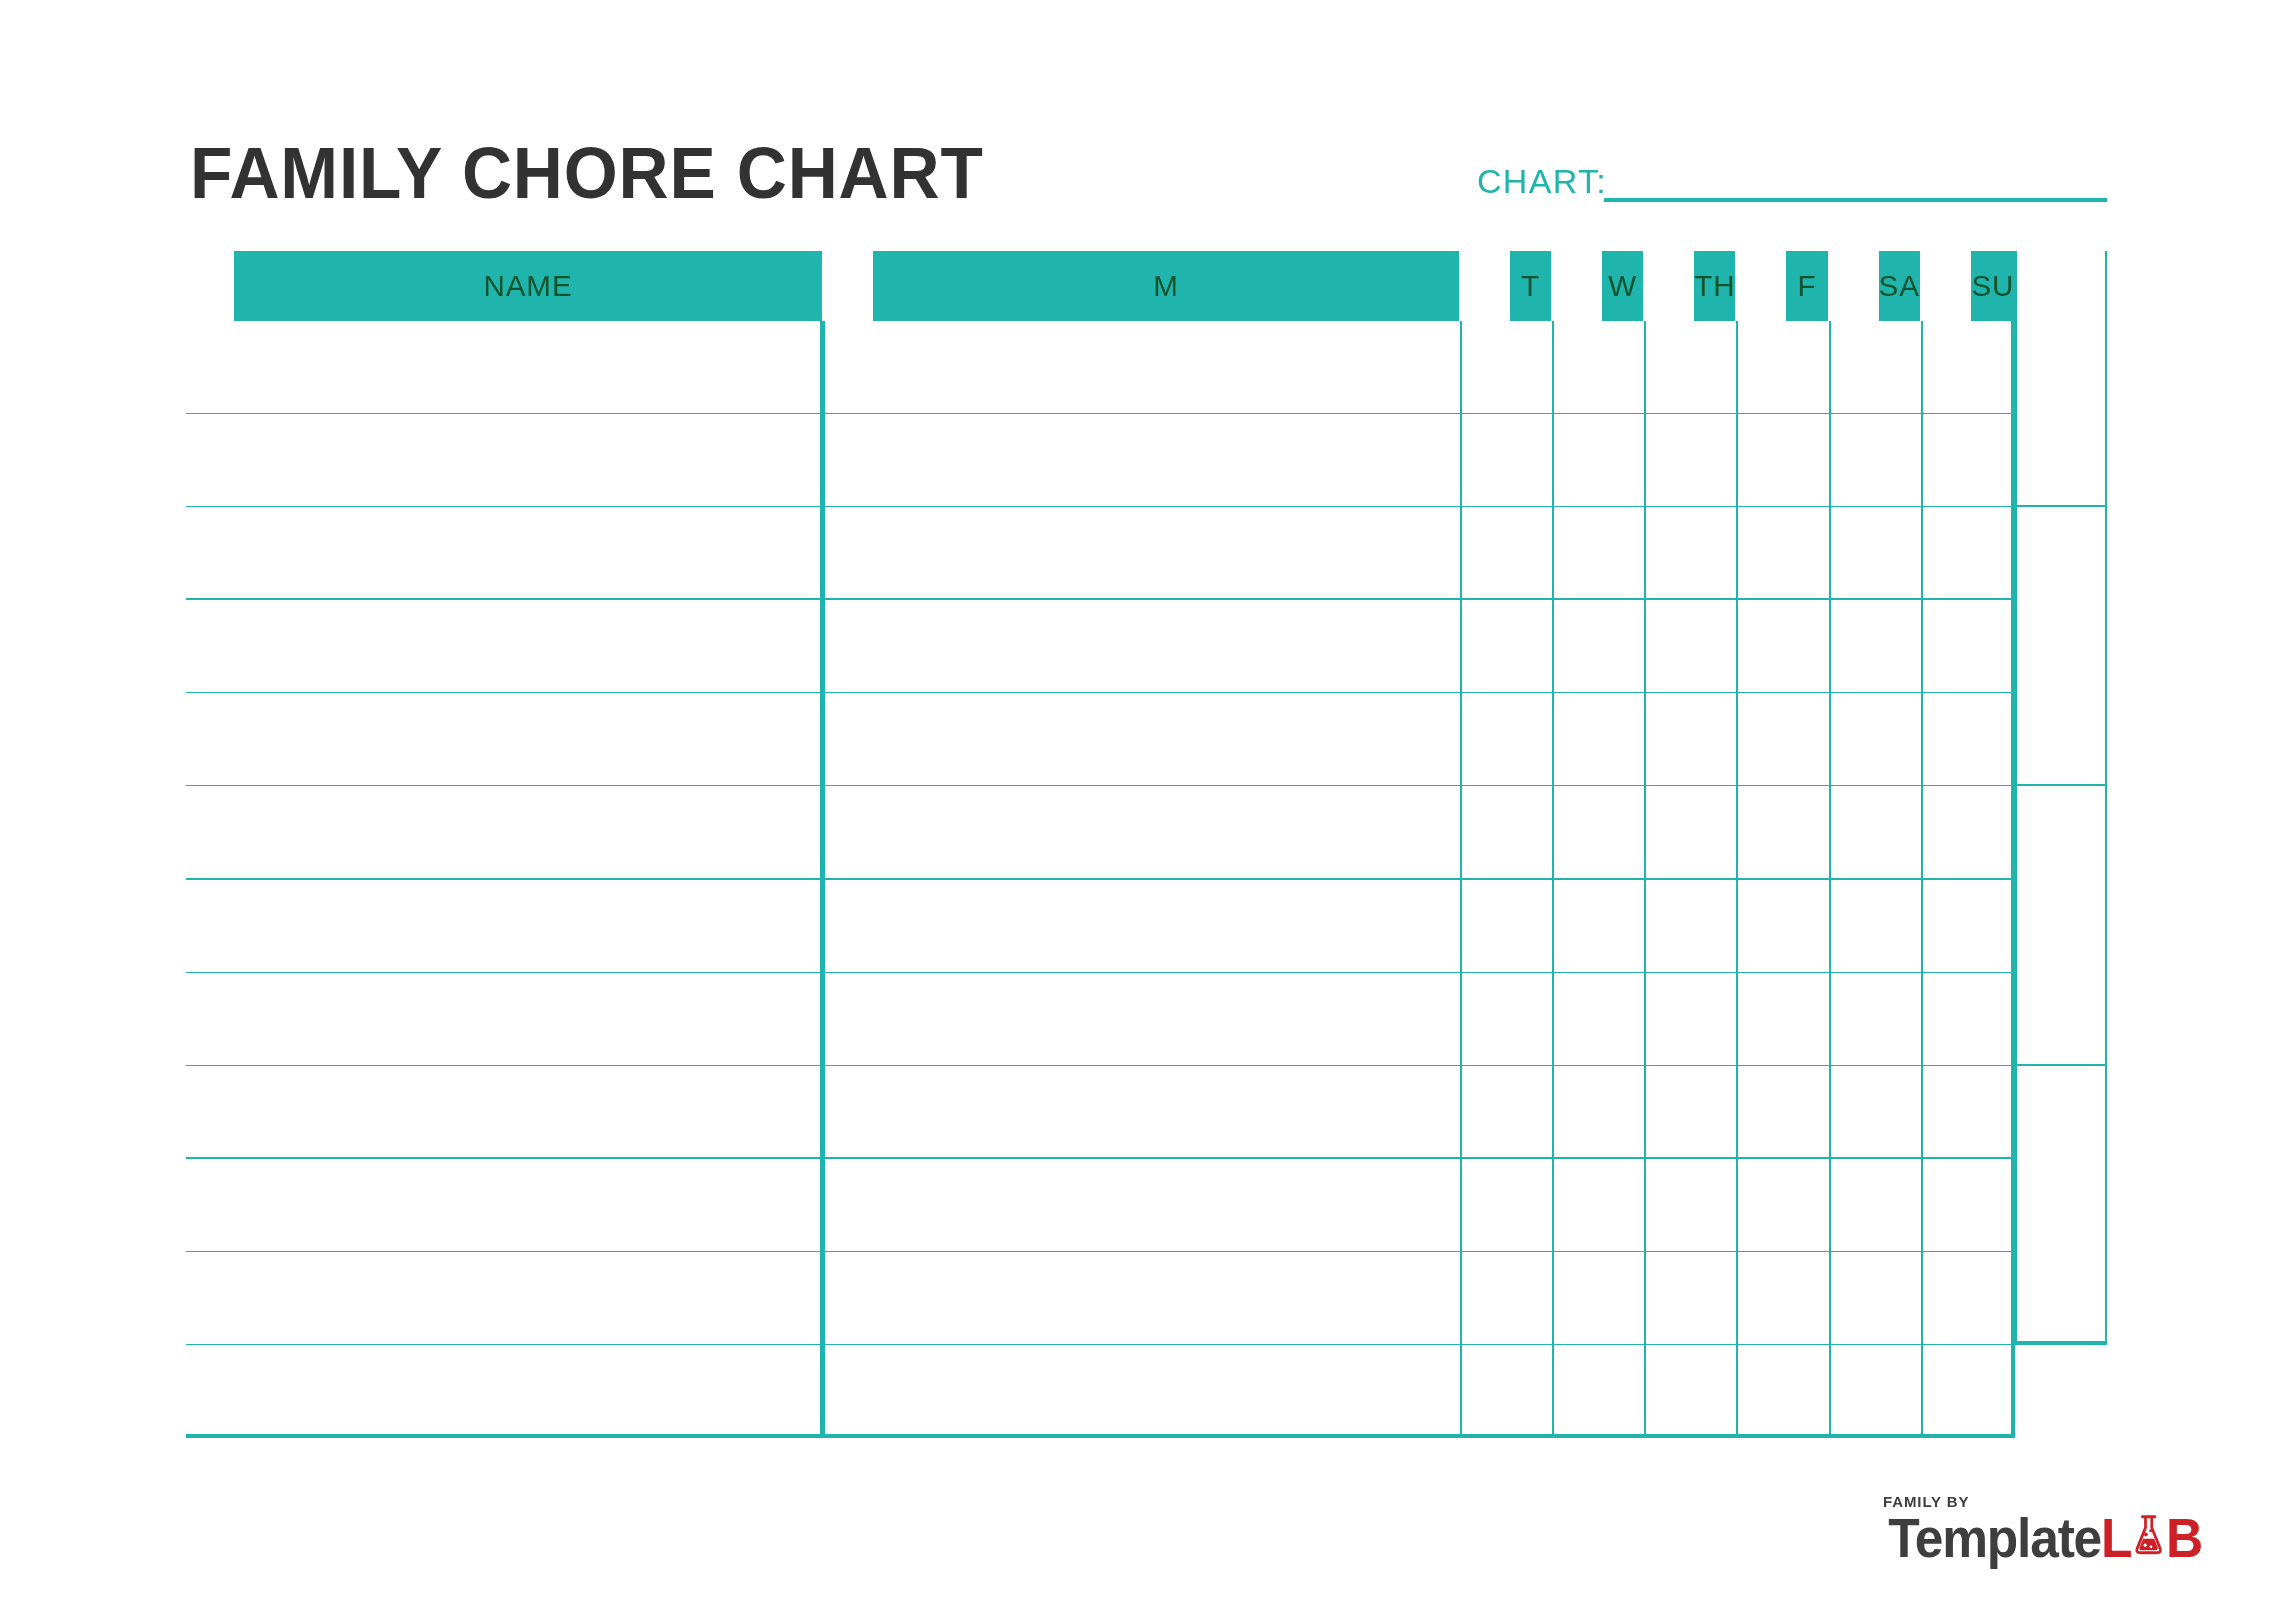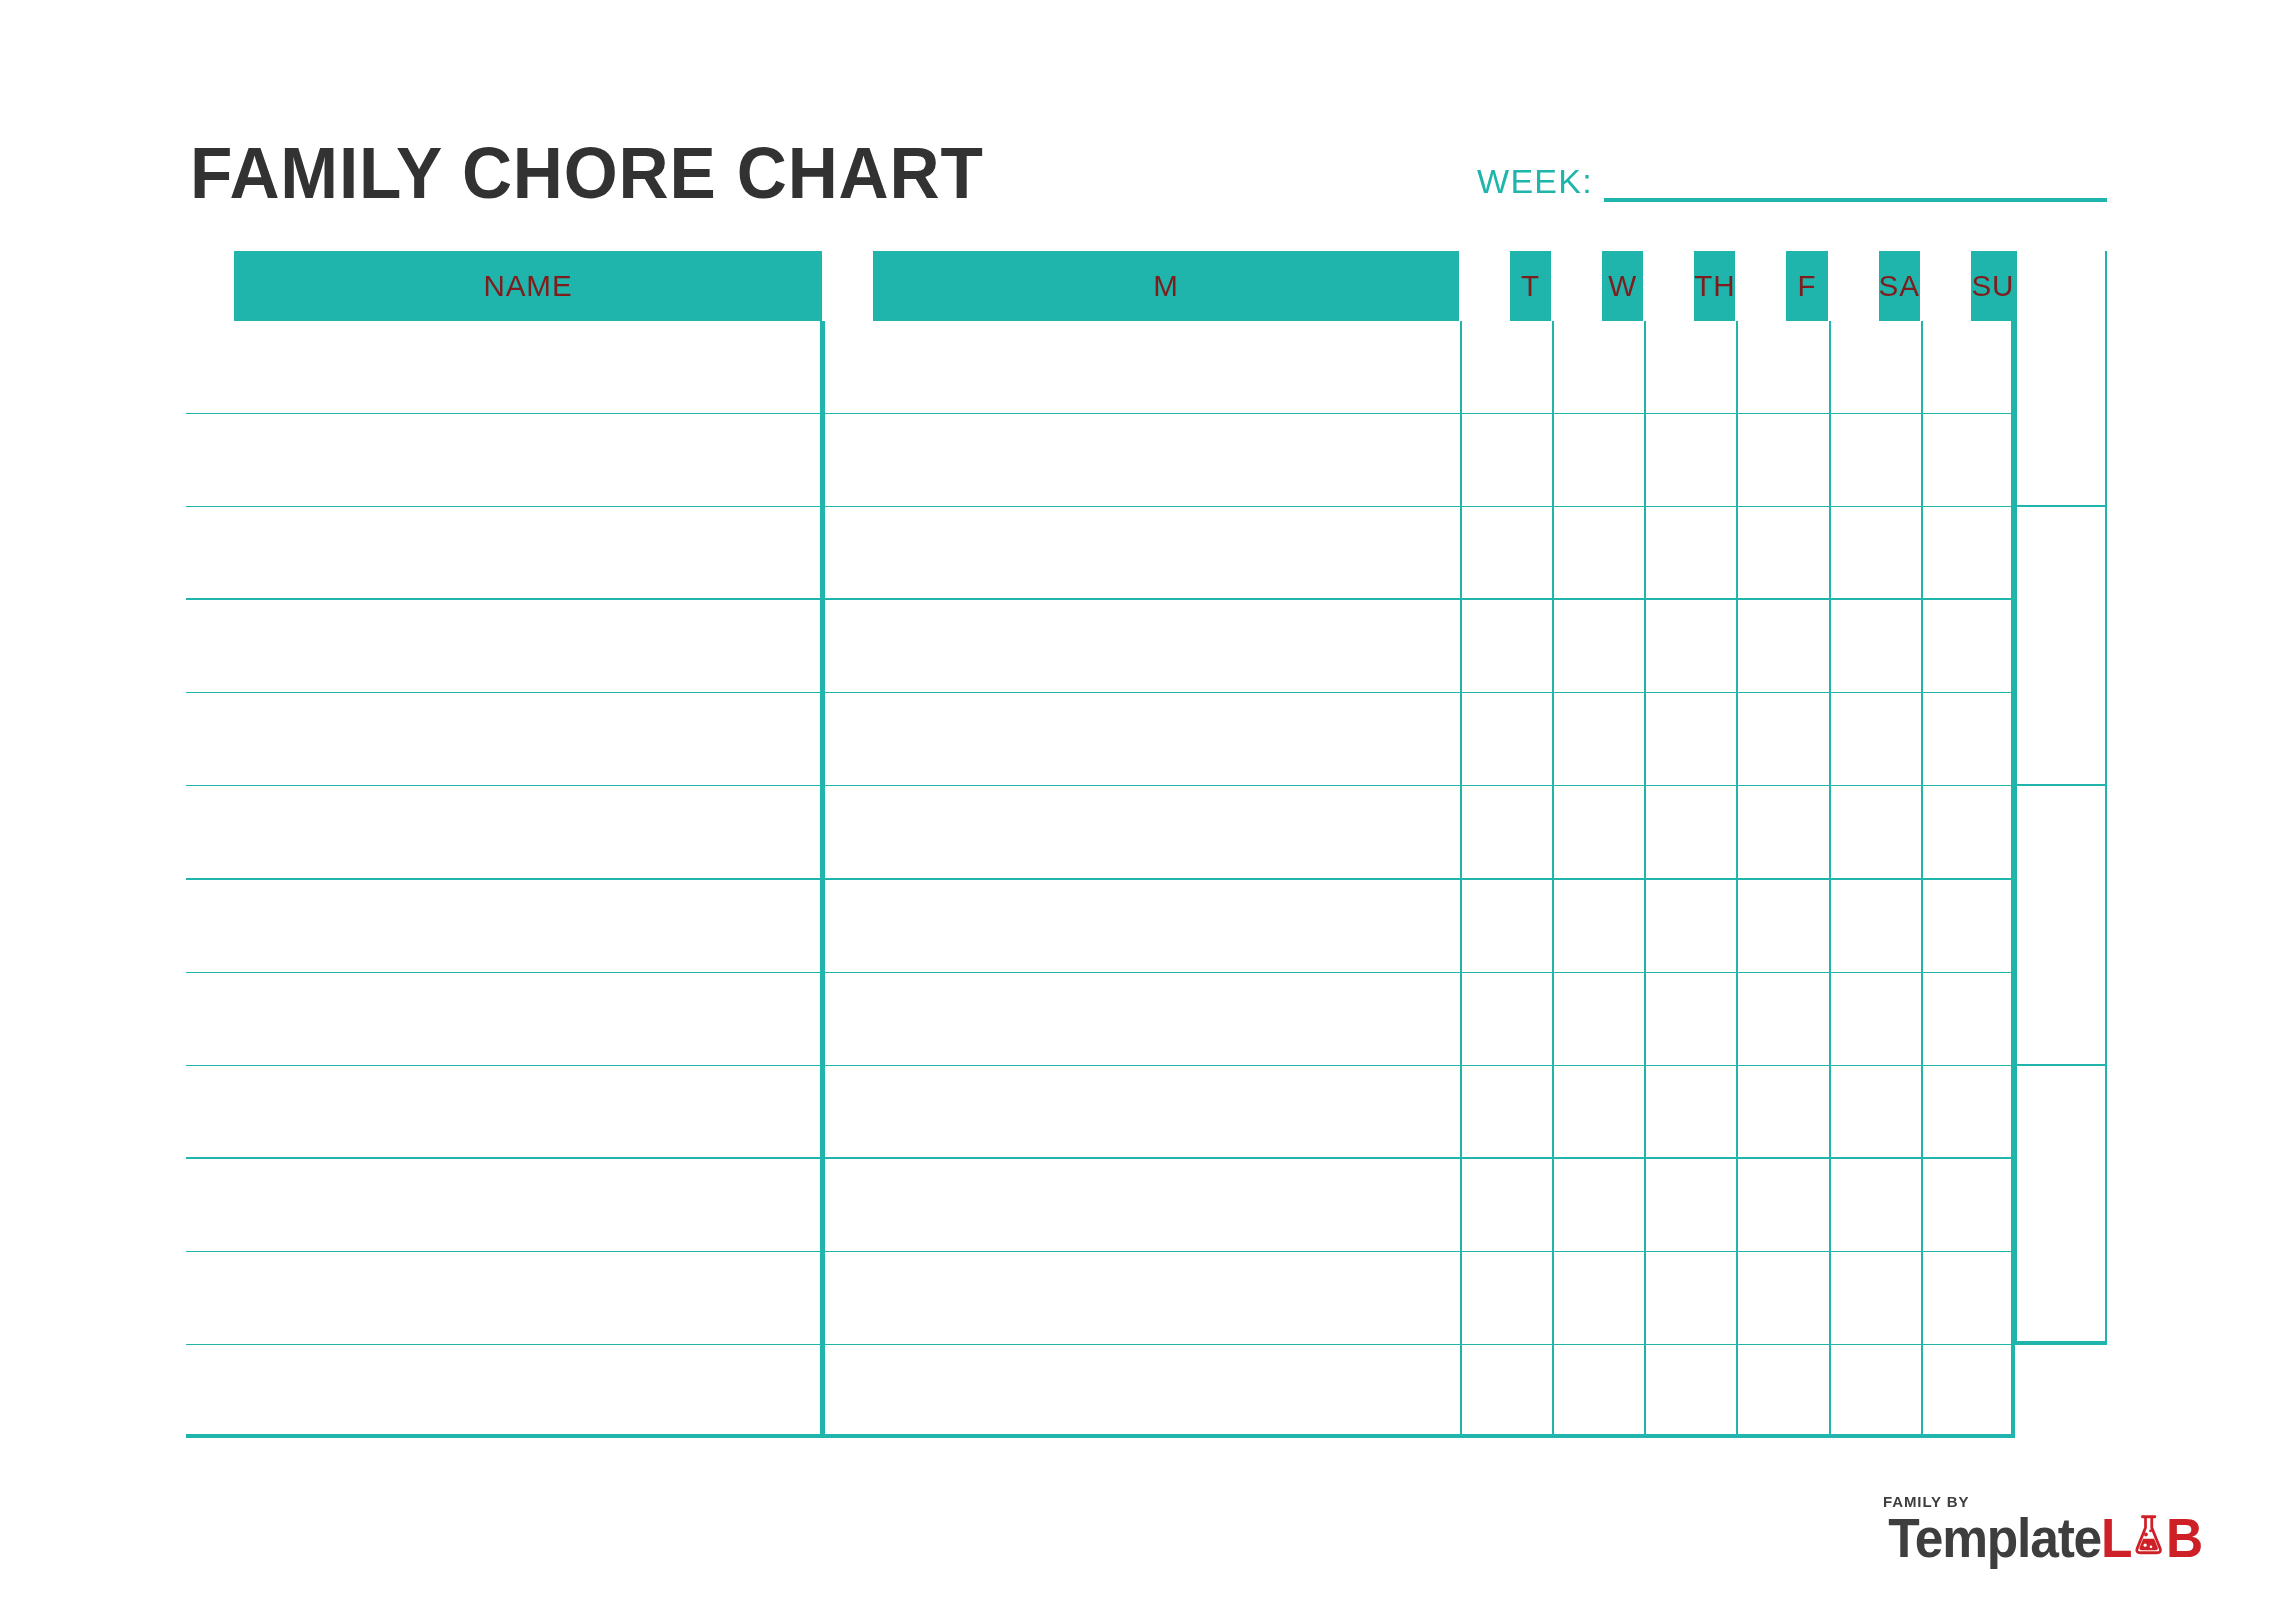--- a/index.html
+++ b/index.html
@@ -17,21 +17,21 @@
   .week-label { position: absolute; left: 1477px; top: 164px;
                 font-size: 34px; line-height: 1; letter-spacing: 1.3px; color: var(--teal); }
   .week-line { position: absolute; left: 1604px; top: 198px; width: 503px; height: 3.6px;
                background: var(--teal); }
 
   .chart { position: absolute; left: 186px; top: 251px; width: 1921px; height: 1187px;
            display: grid;
            grid-template-columns: 639px 637px repeat(7, 1fr);
            grid-template-rows: 70px repeat(12, 1fr); }
 
-  .hd { background: var(--teal); color: #7f1d1d; font-size: 29.6px; letter-spacing: 0.9px;
+  .hd { background: var(--teal); color: #14532d; font-size: 29.6px; letter-spacing: 0.9px;
         display: flex; align-items: center; justify-content: center;
         border-right: 3.6px solid #fff; margin-left: 48px; }
   .hd.last { border-right: none; text-align: center; }
 
   .cell { background: transparent; }
   .name  { grid-row: span 3;
            border-left: 2.7px solid var(--teal);
            border-right: 2.7px solid var(--teal);
            border-bottom: 2.7px solid var(--teal); }
   .name.lastg { border-bottom-width: 4.5px; }
@@ -52,21 +52,21 @@
   .logo .lab { color: var(--red); }
   .logo svg { width: 34px; height: 45px; margin: 0 1.8px; }
 </style>
 </head>
 <body>
 
 <div id="page">
 
   <div class="title">FAMILY CHORE CHART</div>
 
-  <div class="week-label">WEEK:</div>
+  <div class="week-label">CHART:</div>
   <div class="week-line"></div>
 
   <div class="chart">
 
     <div class="hd">NAME</div>
     <div class="hd">M</div>
     <div class="hd">T</div>
     <div class="hd">W</div>
     <div class="hd">TH</div>
     <div class="hd">F</div>

